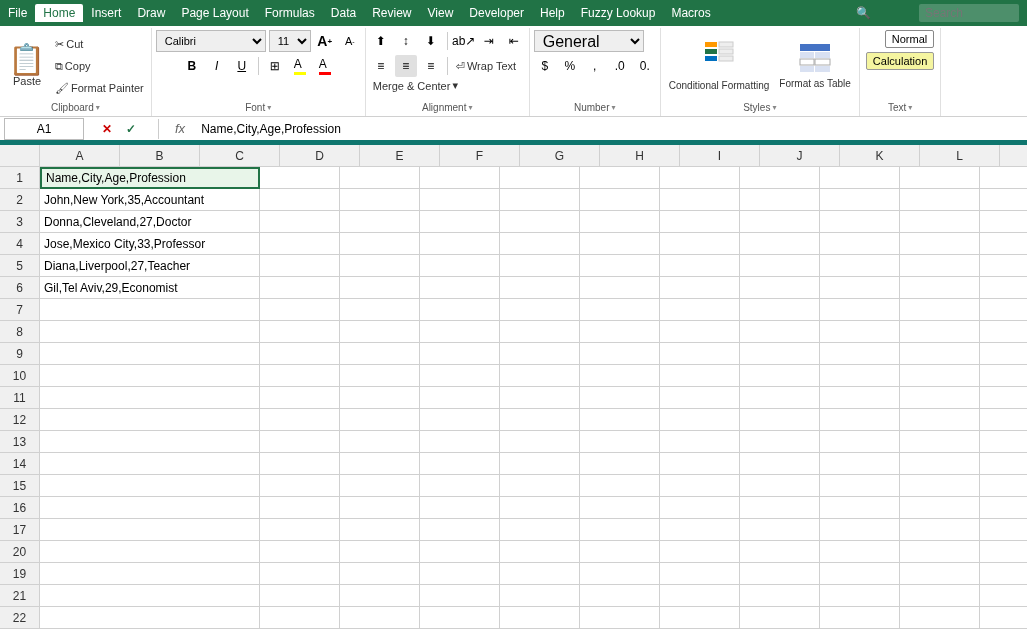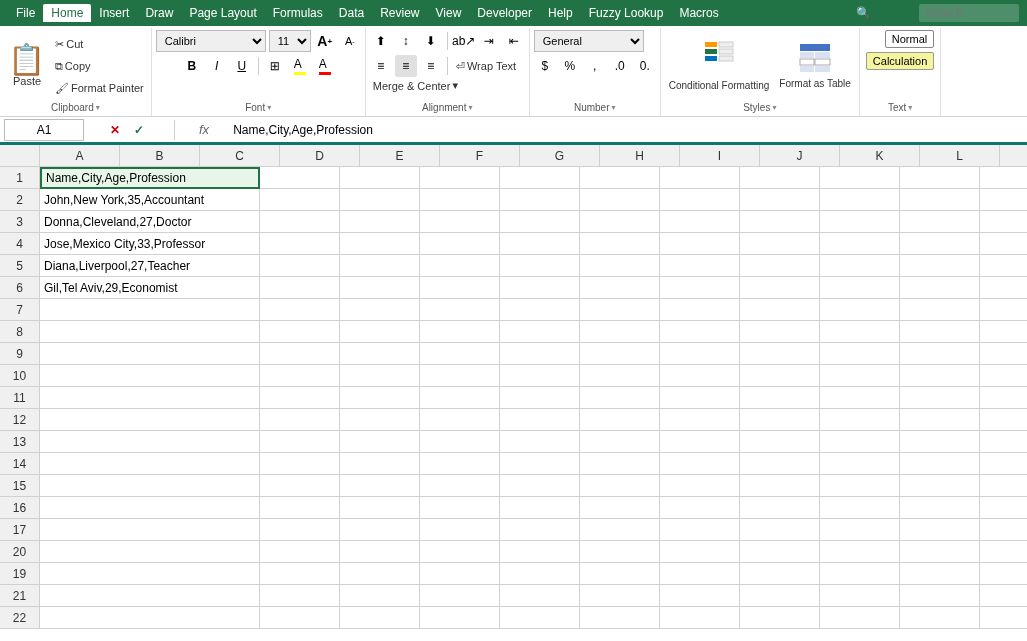--- a/index.html
+++ b/index.html
@@ -4,21 +4,21 @@
   <style>
     * { box-sizing: border-box; margin: 0; padding: 0; }
     body { font-family: 'Segoe UI', Arial, sans-serif; font-size: 12px; background: #fff; overflow: hidden; }
 
     
     .menu-bar {
       display: flex;
       align-items: center;
       background: #217346;
       height: 26px;
-      padding: 0 8px;
+      padding: 0 0;
     }
     .menu-bar span {
       color: #fff;
       padding: 2px 8px;
       font-size: 12px;
       cursor: pointer;
     }
     .menu-bar .active-tab { background: #fff; color: #217346; border-radius: 2px 2px 0 0; }
 
     
@@ -114,35 +114,35 @@
       font-size: 12px;
       border: 1px solid transparent;
     }
     .icon-btn.bold { font-weight: bold; }
     .icon-btn.italic { font-style: italic; }
     .icon-btn.underline { text-decoration: underline; }
 
     .separator { width: 1px; height: 18px; background: #ccc; margin: 0 2px; }
     .number-select {
       width: 110px;
-      font-size: 11px;
+      font-size: 16px;
       height: 22px;
       border: 1px solid #bbb;
       padding: 0 4px;
     }
 
     
     .formula-bar {
       display: flex;
       align-items: center;
       height: 28px;
-      border-bottom: 3px solid #0f766e;
+      border-bottom: 5px solid #0f766e;
       background: #fff;
       padding: 0 4px;
-      gap: 20px;
+      gap: 12px;
     }
     .cell-ref-box {
       width: 80px;
       height: 22px;
       border: 1px solid #bbb;
       text-align: center;
       font-size: 12px;
       padding: 0 4px;
     }
     .formula-sep { width: 1px; height: 20px; background: #ccc; margin: 0 4px; }

